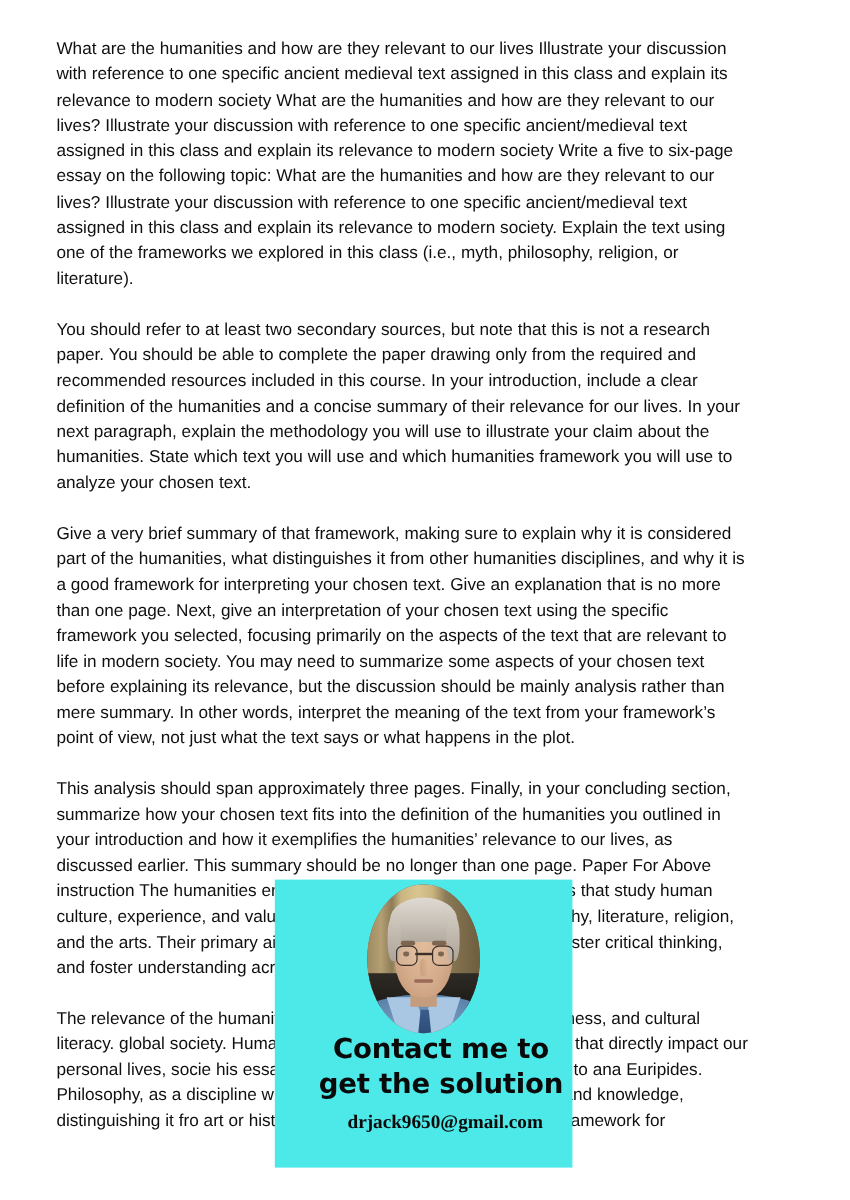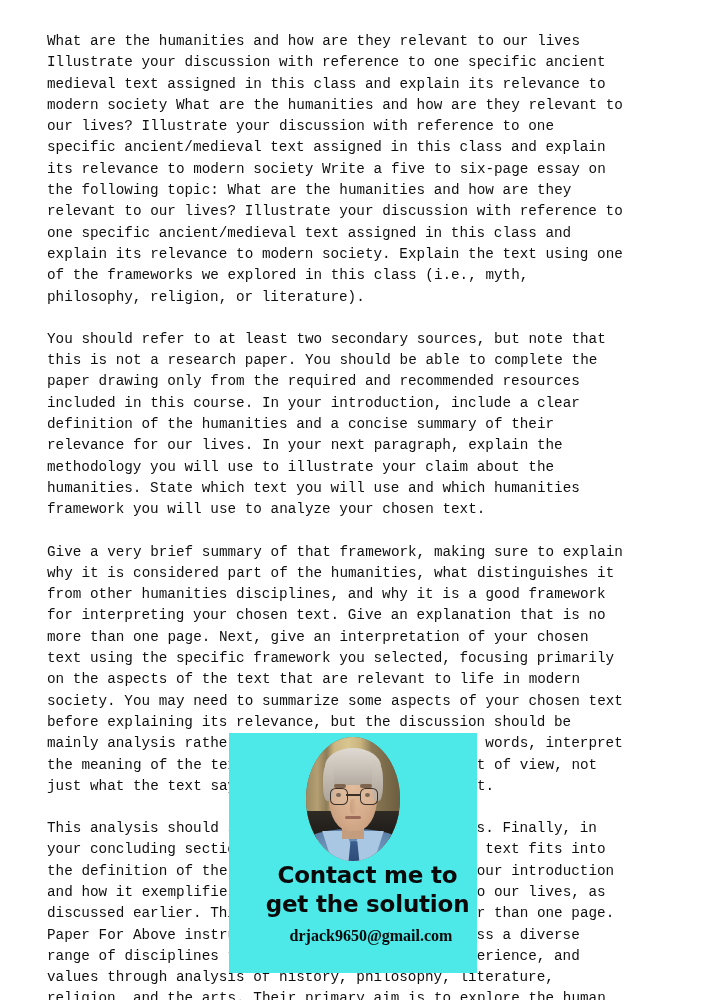--- a/index.html
+++ b/index.html
@@ -24,21 +24,21 @@
   }
 
   #doc-body {
     position: absolute;
     left: 47px;
     top: 31px;
     width: 580px;
   }
 
   .para {
-    font-family: Liberation Mono, monospace;
+    font-family: Liberation Sans, sans-serif;
     font-size: 14.3px;
     line-height: 21.3px;
     color: #0f0f0f;
     text-align: left;
     margin: 0 0 21px 0;
     white-space: normal;
     word-spacing: 0.1px;
   }
   .para:last-child { margin-bottom: 0; }
 

